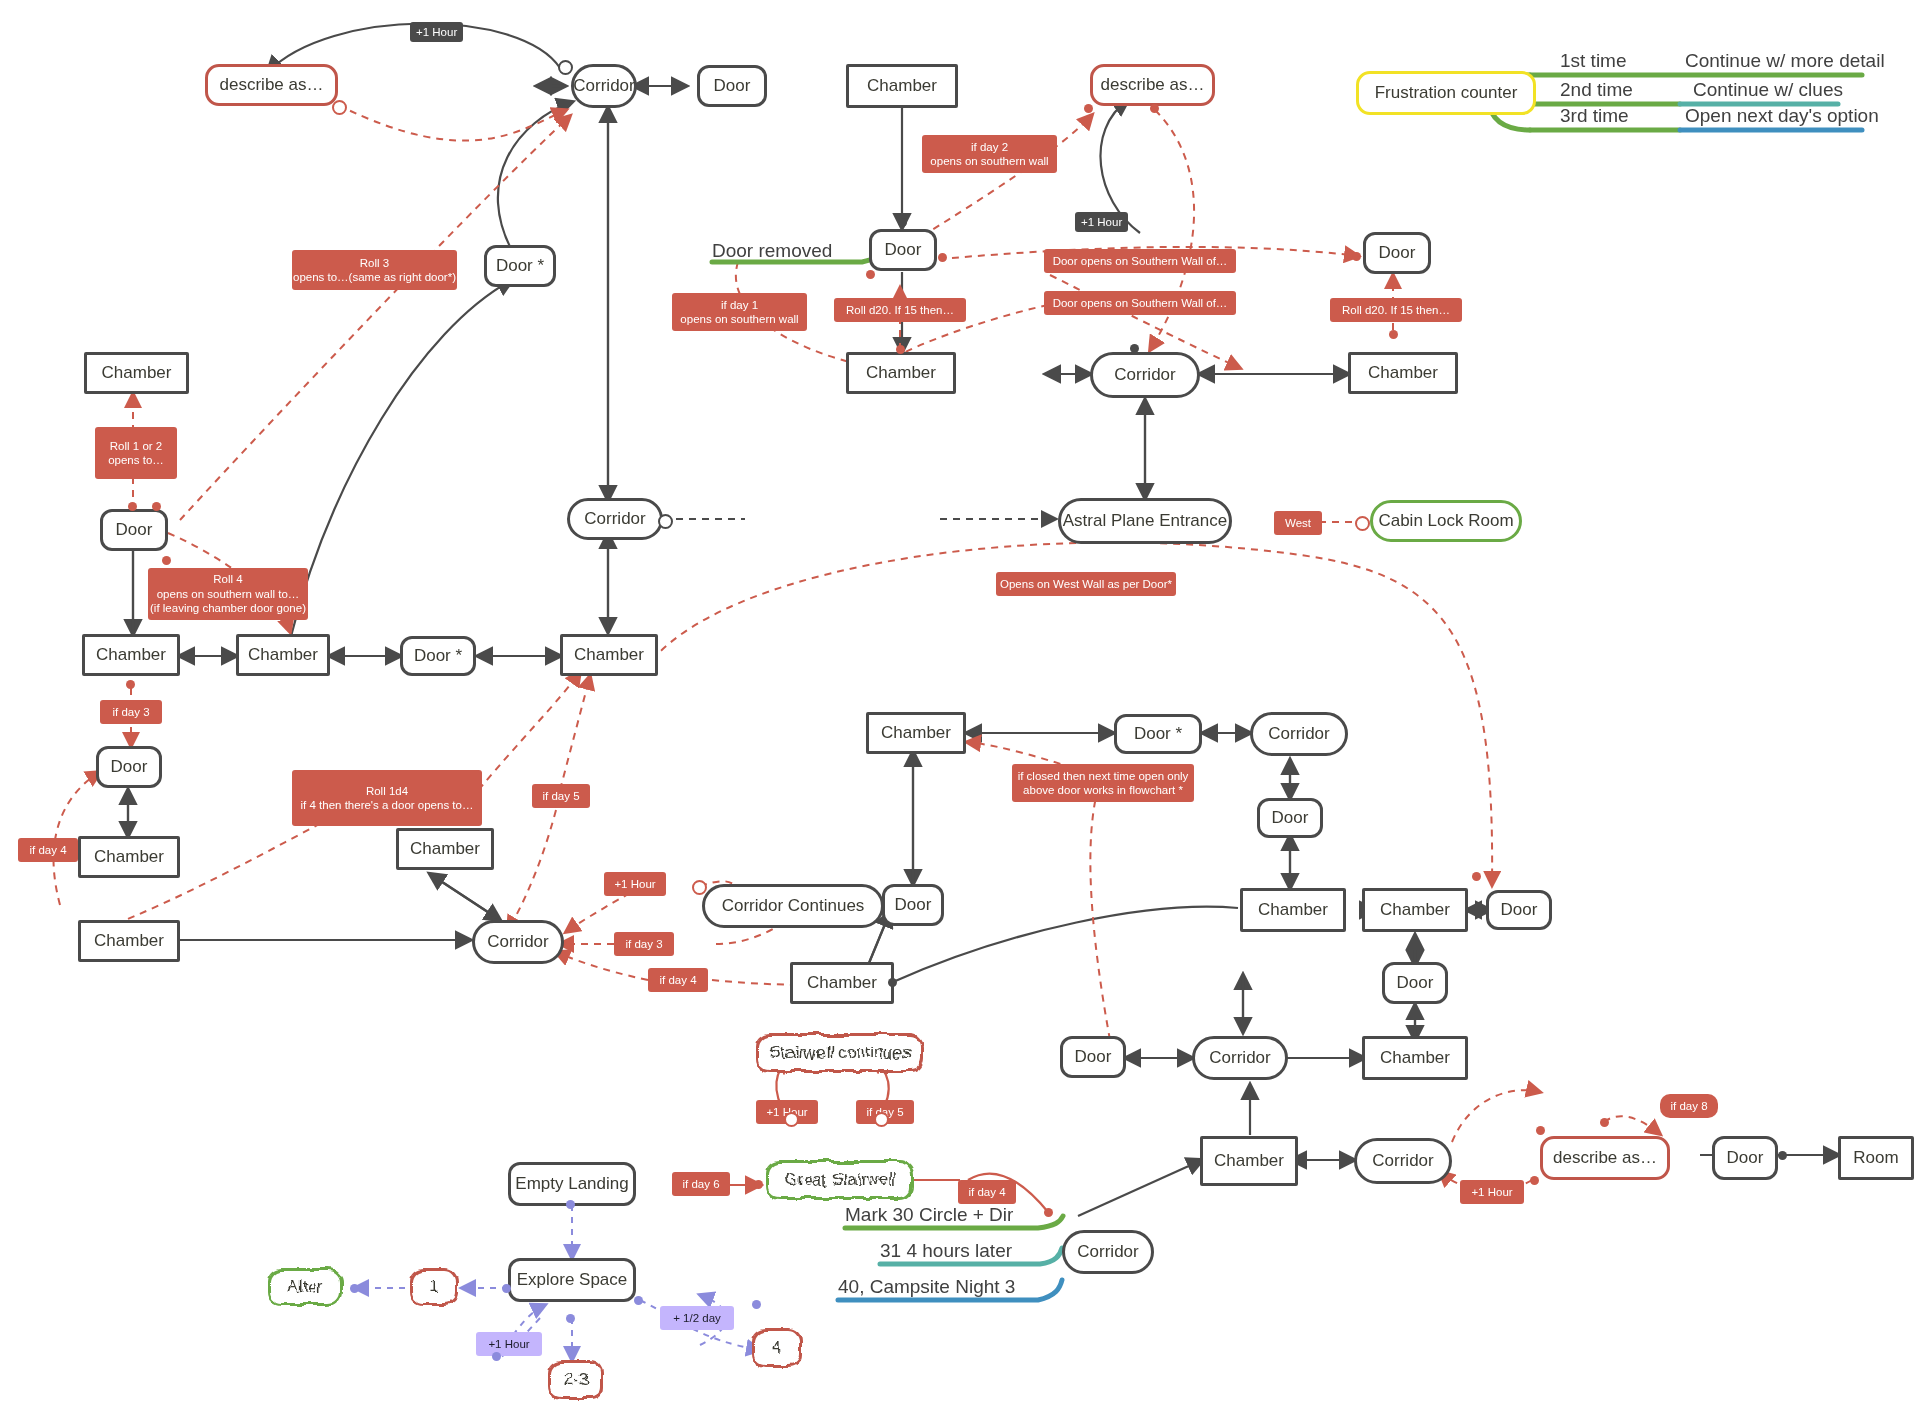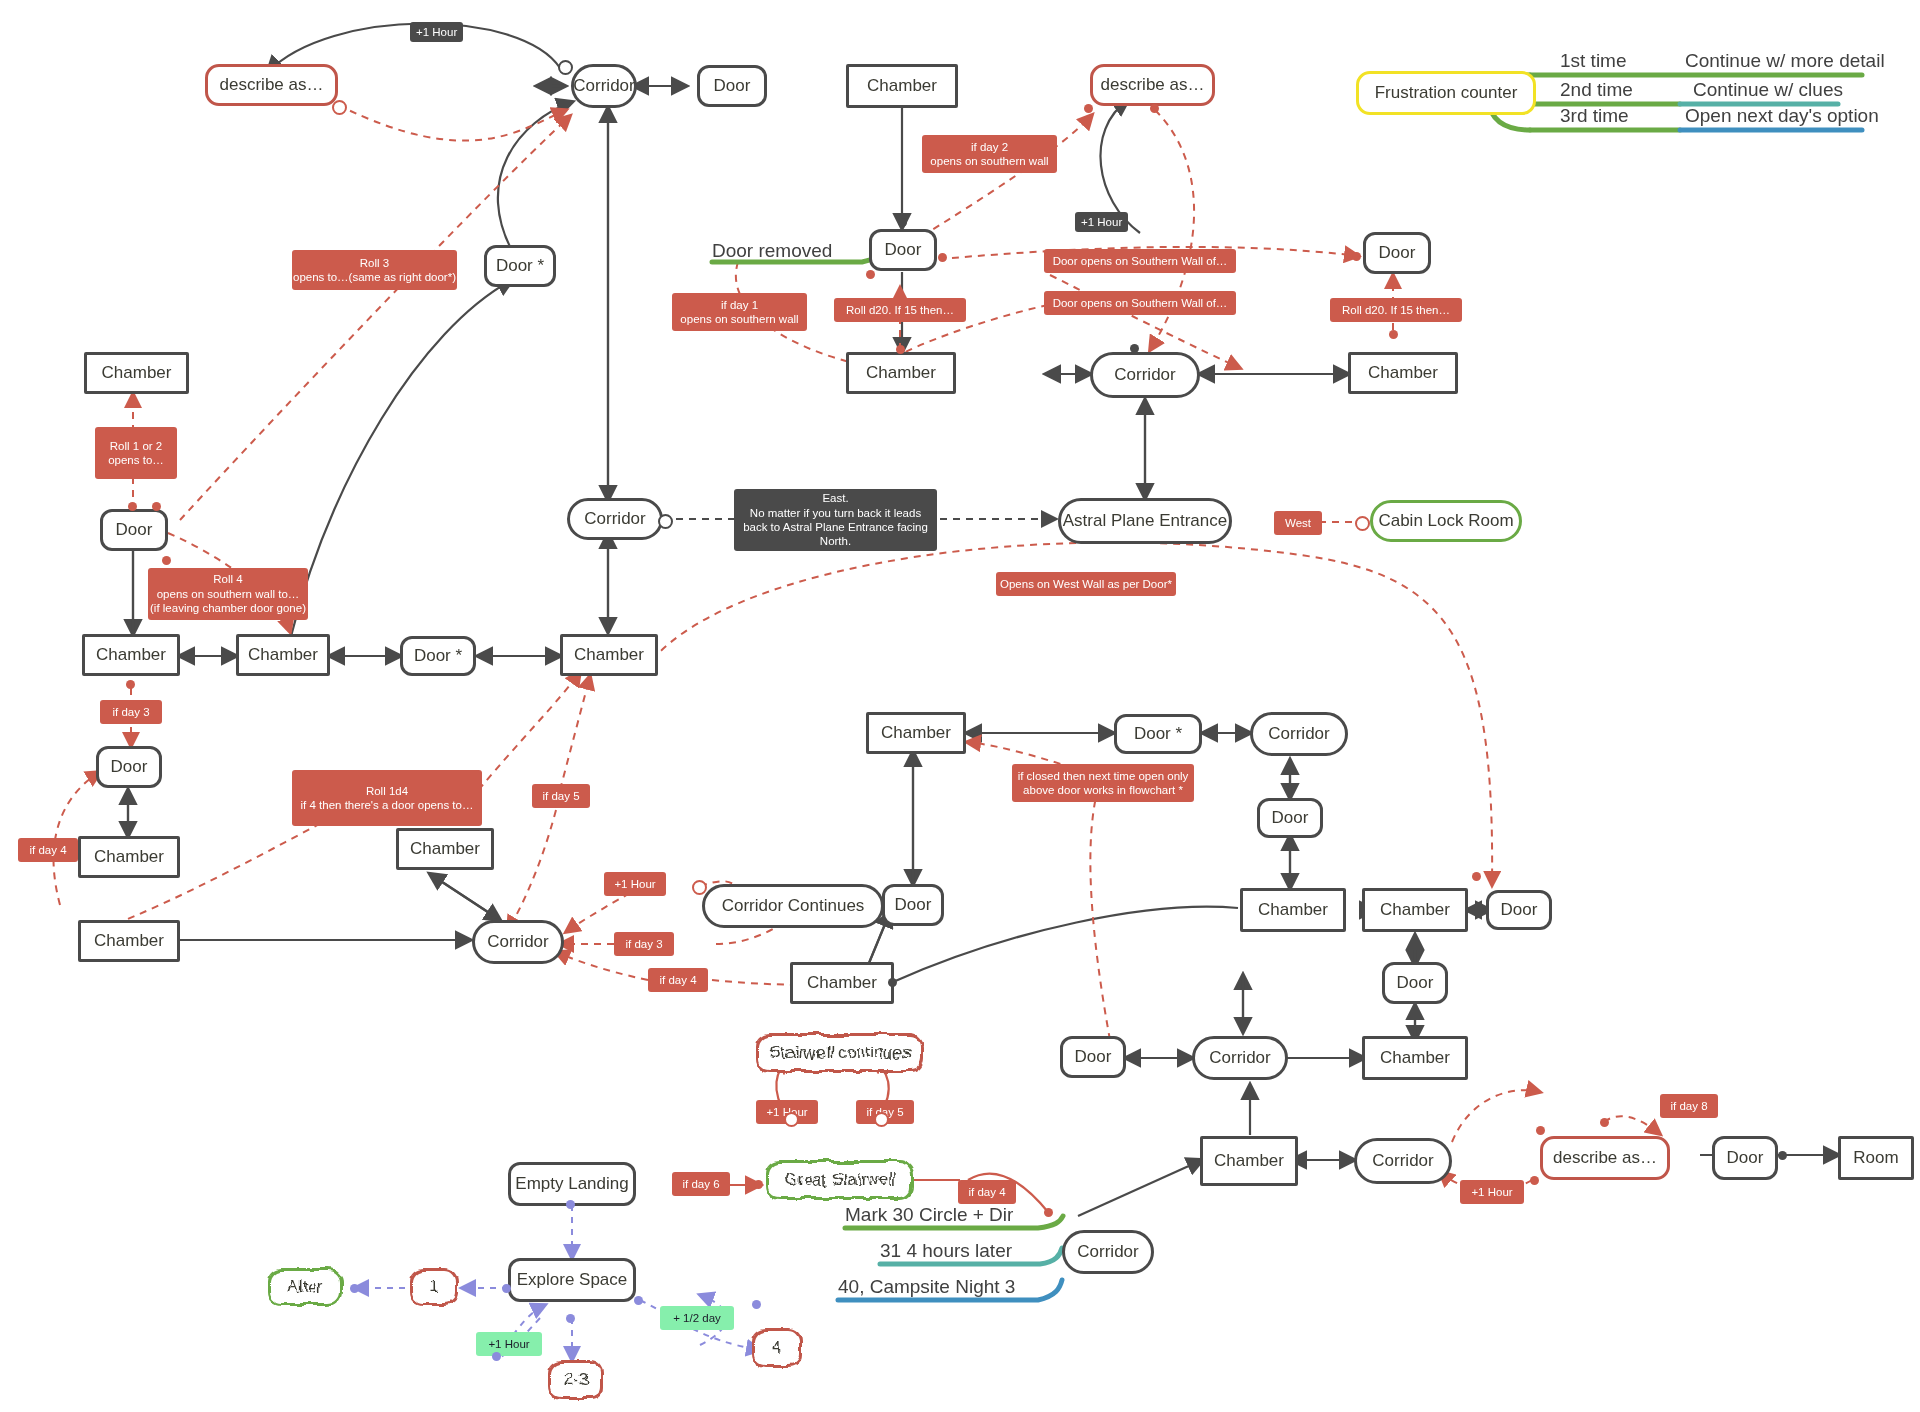--- a/index.html
+++ b/index.html
@@ -53,21 +53,21 @@
     color:#ffffff;
     font-size:11.5px;
     line-height:1.25;
     padding:3px 6px;
     border-radius:3px;
     z-index:5;
     white-space:pre;
   }
   .l-red{background:#cc5b4c;}
   .l-dark{background:#4a4a4a;}
-  .l-purple{background:#86efac;color:#1c1c2a;}
+  .l-purple{background:#c4b5fd;color:#1c1c2a;}
 
   
   .plain{
     position:absolute;
     color:#404040;
     font-size:19px;
     z-index:5;
     white-space:nowrap;
     text-align:right;
   }
@@ -384,24 +384,20 @@
 
   <div class="lbl l-red" style="left:922px;top:135px;width:135px;height:38px;">if day 2
 opens on southern wall</div>
   <div class="lbl l-red" style="left:672px;top:293px;width:135px;height:38px;">if day 1
 opens on southern wall</div>
   <div class="lbl l-red" style="left:834px;top:298px;width:132px;height:24px;">Roll d20. If 15 then…</div>
   <div class="lbl l-red" style="left:1330px;top:298px;width:132px;height:24px;">Roll d20. If 15 then…</div>
   <div class="lbl l-red" style="left:1044px;top:249px;width:192px;height:24px;">Door opens on Southern Wall of…</div>
   <div class="lbl l-red" style="left:1044px;top:291px;width:192px;height:24px;">Door opens on Southern Wall of…</div>
 
-  <div class="lbl l-dark" style="left:734px;top:489px;width:203px;height:62px;font-size:11.5px;">East.
-No matter if you turn back it leads
-back to Astral Plane Entrance facing
-North.</div>
   <div class="lbl l-red" style="left:1274px;top:511px;width:48px;height:24px;">West</div>
   <div class="lbl l-red" style="left:996px;top:572px;width:180px;height:24px;">Opens on West Wall as per Door*</div>
 
   <div class="lbl l-red" style="left:100px;top:700px;width:62px;height:24px;">if day 3</div>
   <div class="lbl l-red" style="left:18px;top:838px;width:60px;height:24px;">if day 4</div>
   <div class="lbl l-red" style="left:292px;top:770px;width:190px;height:56px;">Roll 1d4
 if 4 then there's a door opens to…</div>
   <div class="lbl l-red" style="left:532px;top:784px;width:58px;height:24px;">if day 5</div>
 
   <div class="lbl l-red" style="left:604px;top:872px;width:62px;height:24px;">+1 Hour</div>
@@ -412,21 +408,21 @@
 
   <div class="lbl l-red" style="left:756px;top:1100px;width:62px;height:24px;">+1 Hour</div>
   <div class="lbl l-red" style="left:856px;top:1100px;width:58px;height:24px;">if day 5</div>
   <div class="lbl l-red" style="left:672px;top:1172px;width:58px;height:24px;">if day 6</div>
   <div class="lbl l-red" style="left:958px;top:1180px;width:58px;height:24px;">if day 4</div>
 
   <div class="lbl l-purple" style="left:476px;top:1332px;width:66px;height:24px;">+1 Hour</div>
   <div class="lbl l-purple" style="left:660px;top:1306px;width:74px;height:24px;">+ 1/2 day</div>
 
   <div class="lbl l-red" style="left:1460px;top:1180px;width:64px;height:24px;">+1 Hour</div>
-  <div class="lbl l-red" style="left:1660px;top:1094px;width:58px;height:24px;">if day 8</div>
+  <div class="lbl l-red" style="left:1660px;top:1094px;width:58px;height:24px;border-radius:10px;">if day 8</div>
 
   <div class="plain" style="left:712px;top:240px;">Door removed</div>
   <div class="plain" style="left:845px;top:1204px;">Mark 30 Circle + Dir</div>
   <div class="plain" style="left:880px;top:1240px;">31 4 hours later</div>
   <div class="plain" style="left:838px;top:1276px;">40, Campsite Night 3</div>
 
   <div class="plain" style="left:1560px;top:50px;">1st time</div>
   <div class="plain" style="left:1685px;top:50px;">Continue w/ more detail</div>
   <div class="plain" style="left:1560px;top:79px;">2nd time</div>
   <div class="plain" style="left:1693px;top:79px;">Continue w/ clues</div>

